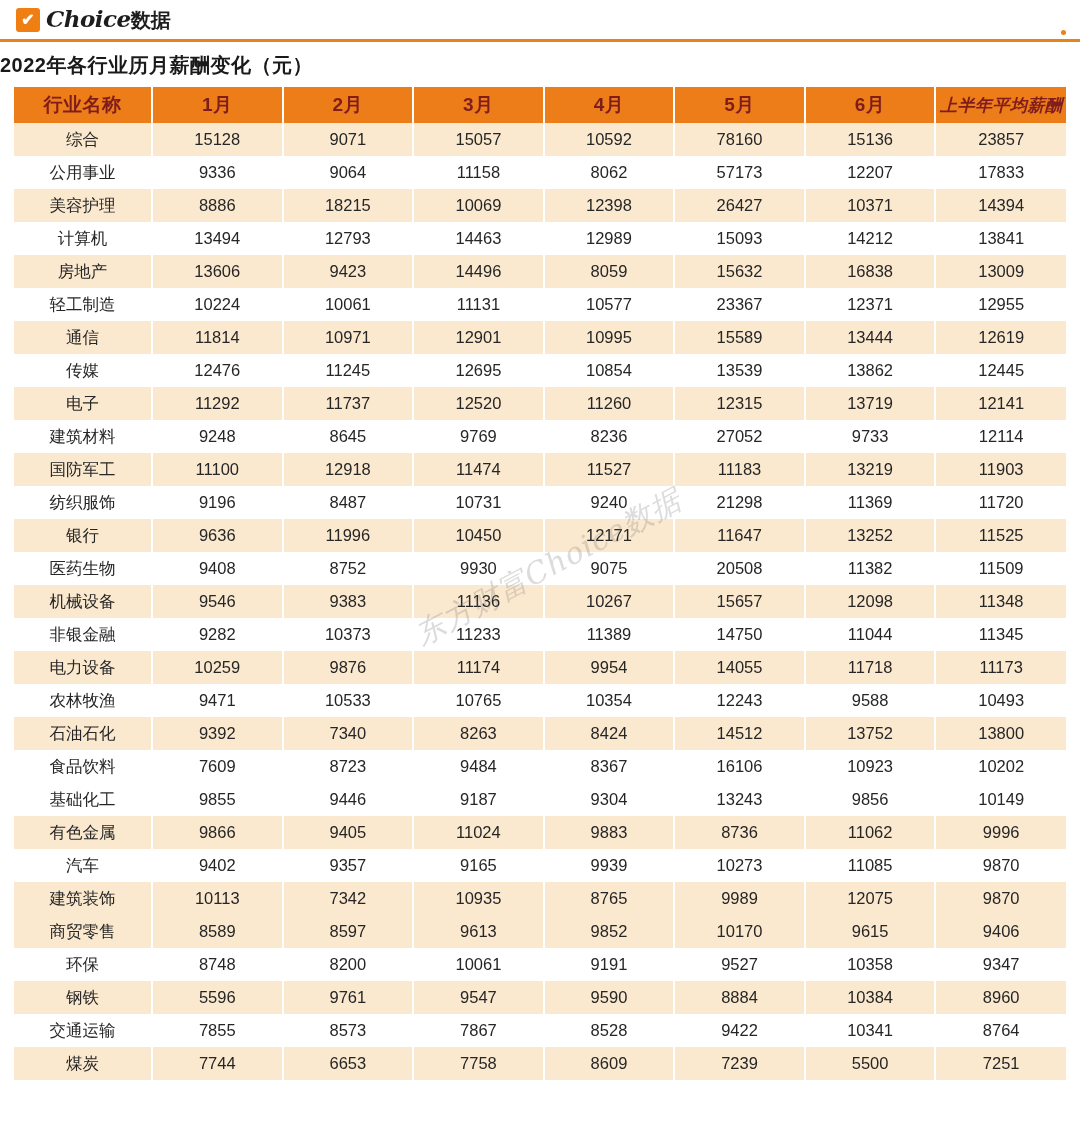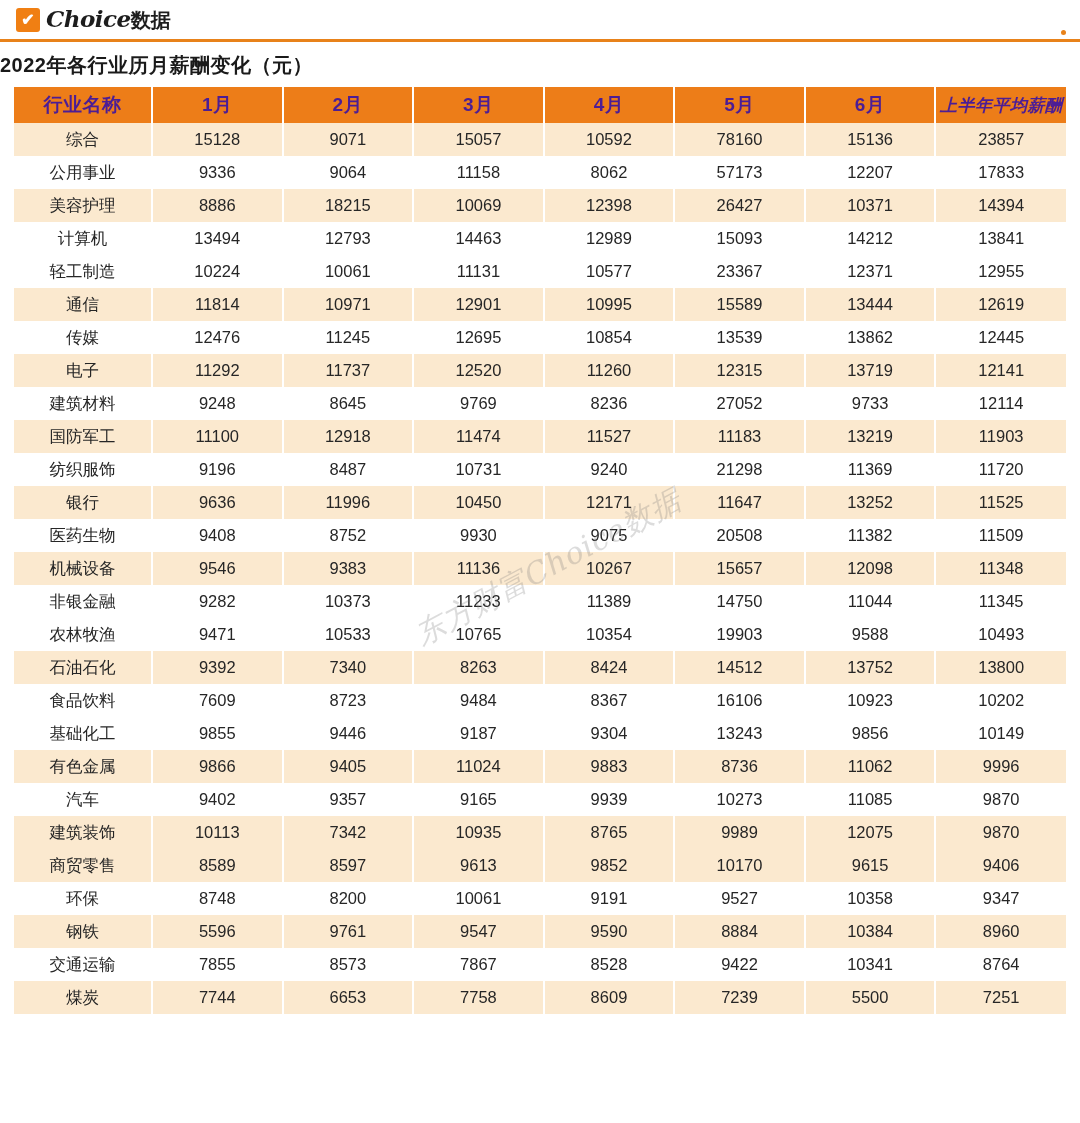--- a/index.html
+++ b/index.html
@@ -84,21 +84,21 @@
     box-sizing: border-box;
     position: relative;
   }
   table {
     width: 100%;
     border-collapse: collapse;
     table-layout: fixed;
   }
   thead th {
     background: #ED7D18;
-    color: #4c1d95;
+    color: #7f1d1d;
     font-size: 19px;
     font-weight: bold;
     height: 34px;
     text-align: center;
     border-right: 2px solid #ffffff;
     letter-spacing: 0.5px;
   }
   thead th:last-child { border-right: none; }
   thead th.col-name { width: 135px; font-size: 19px; }
   thead th.col-avg { font-size: 17px; font-style: italic; }
@@ -191,20 +191,30 @@
         <tr class="even">
           <td class="name">计算机</td>
           <td>13494</td>
           <td>12793</td>
           <td>14463</td>
           <td>12989</td>
           <td>15093</td>
           <td>14212</td>
           <td>13841</td>
         </tr>
+        <tr class="odd">
+          <td class="name">房地产</td>
+          <td>13606</td>
+          <td>9423</td>
+          <td>14496</td>
+          <td>8059</td>
+          <td>15632</td>
+          <td>16838</td>
+          <td>13009</td>
+        </tr>
         <tr class="even">
           <td class="name">轻工制造</td>
           <td>10224</td>
           <td>10061</td>
           <td>11131</td>
           <td>10577</td>
           <td>23367</td>
           <td>12371</td>
           <td>12955</td>
         </tr>
@@ -301,27 +311,37 @@
         <tr class="even">
           <td class="name">非银金融</td>
           <td>9282</td>
           <td>10373</td>
           <td>11233</td>
           <td>11389</td>
           <td>14750</td>
           <td>11044</td>
           <td>11345</td>
         </tr>
+        <tr class="odd">
+          <td class="name">电力设备</td>
+          <td>10259</td>
+          <td>9876</td>
+          <td>11174</td>
+          <td>9954</td>
+          <td>14055</td>
+          <td>11718</td>
+          <td>11173</td>
+        </tr>
         <tr class="even">
           <td class="name">农林牧渔</td>
           <td>9471</td>
           <td>10533</td>
           <td>10765</td>
           <td>10354</td>
-          <td>19903</td>
+          <td>12243</td>
           <td>9588</td>
           <td>10493</td>
         </tr>
         <tr class="odd">
           <td class="name">石油石化</td>
           <td>9392</td>
           <td>7340</td>
           <td>8263</td>
           <td>8424</td>
           <td>14512</td>

